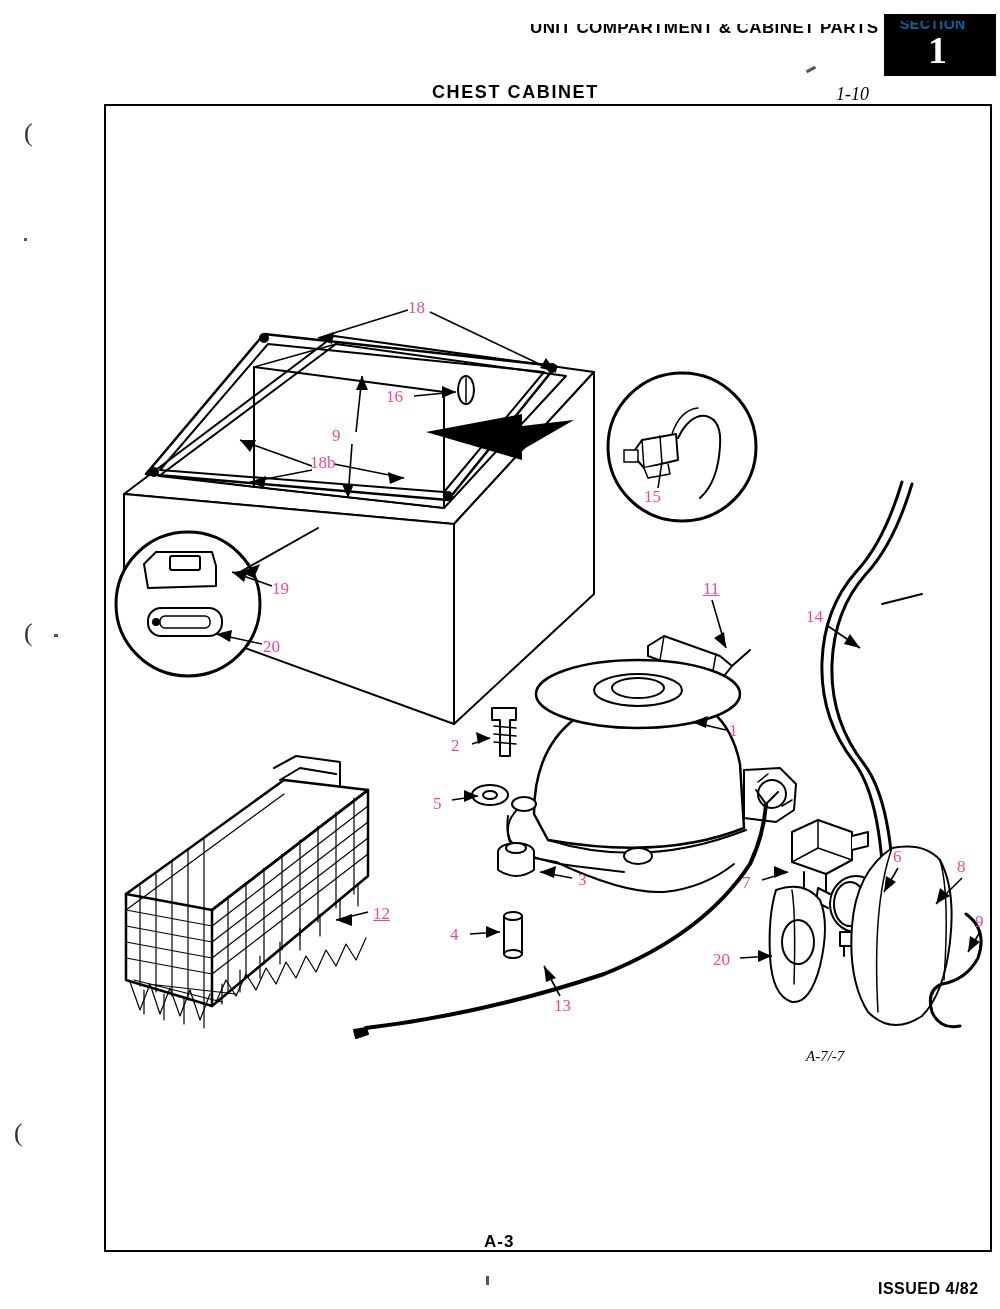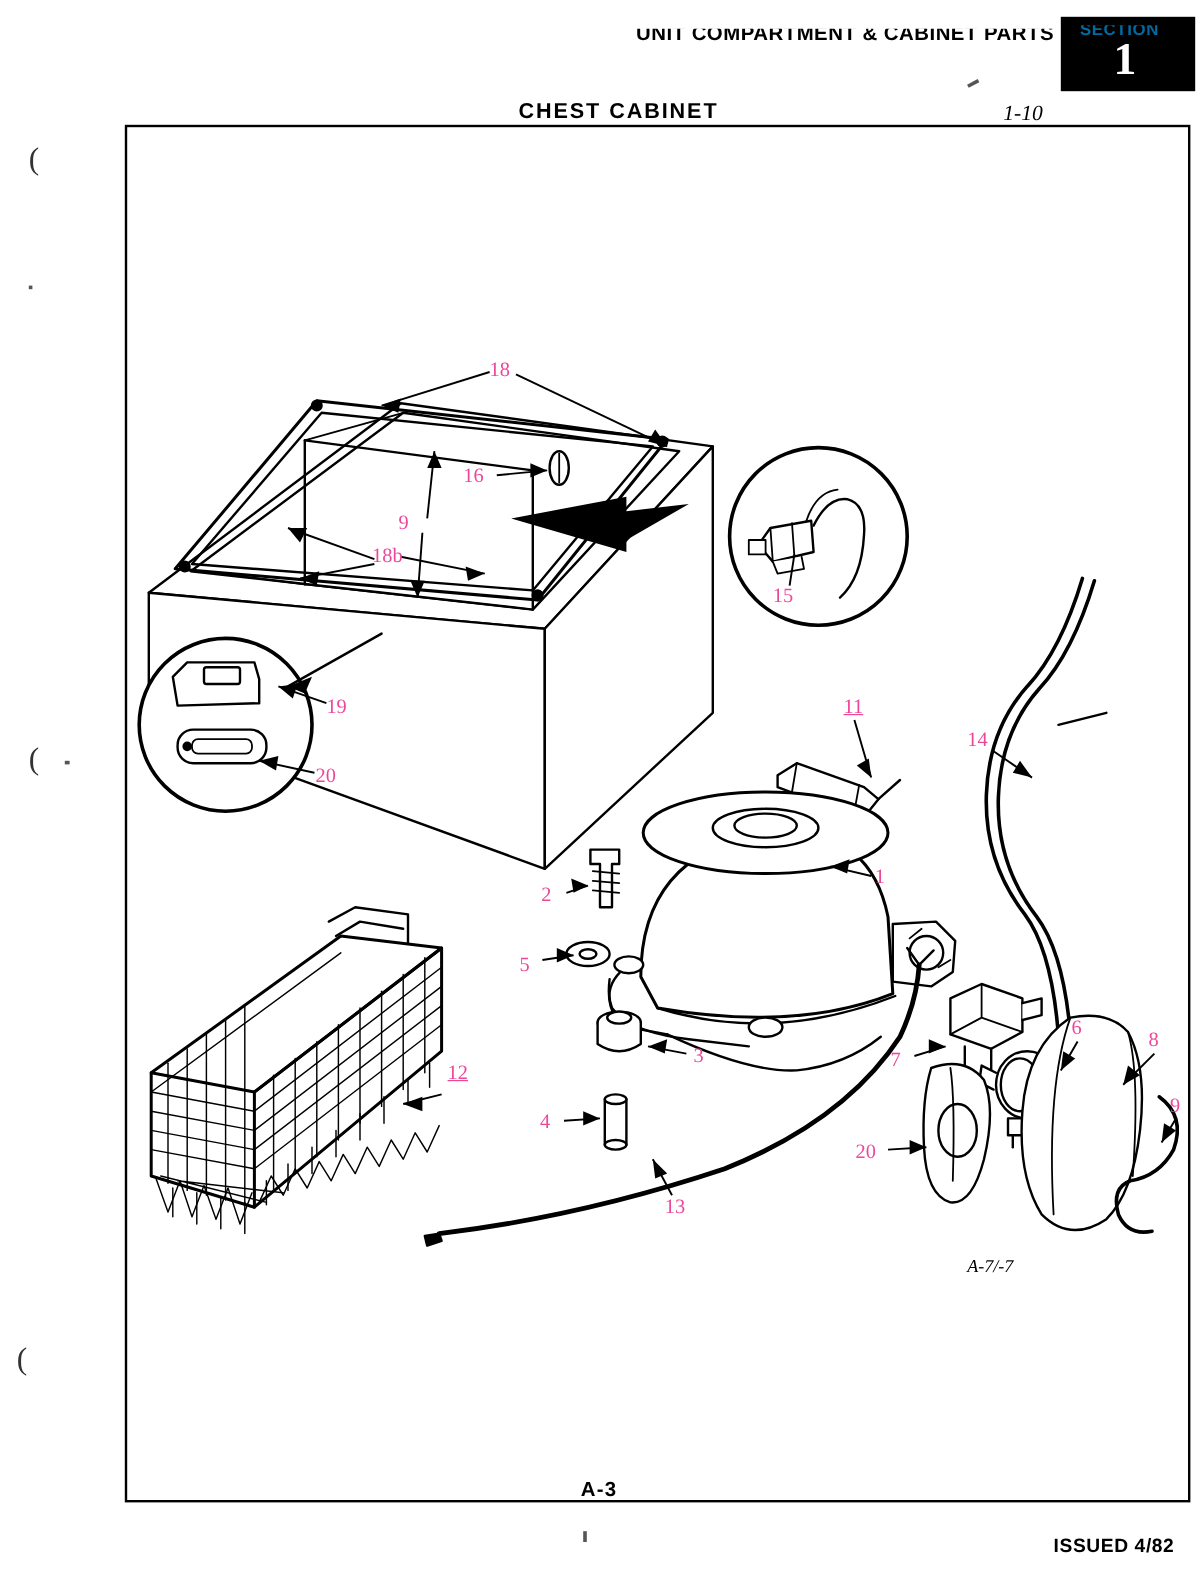--- a/index.html
+++ b/index.html
@@ -409,21 +409,21 @@
   <div class="abs callout" style="left:644px; top:487px;">15</div>
   <div class="abs callout" style="left:272px; top:579px;">19</div>
   <div class="abs callout" style="left:263px; top:637px;">20</div>
   <div class="abs callout" style="left:703px; top:579px;text-decoration:underline;">11</div>
   <div class="abs callout" style="left:806px; top:607px;">14</div>
   <div class="abs callout" style="left:729px; top:721px;">1</div>
   <div class="abs callout" style="left:451px; top:736px;">2</div>
   <div class="abs callout" style="left:433px; top:794px;">5</div>
   <div class="abs callout" style="left:578px; top:870px;">3</div>
   <div class="abs callout" style="left:450px; top:925px;">4</div>
-  <div class="abs callout" style="left:373px; top:884px;text-decoration:underline;">12</div>
+  <div class="abs callout" style="left:373px; top:904px;text-decoration:underline;">12</div>
   <div class="abs callout" style="left:554px; top:996px;">13</div>
   <div class="abs callout" style="left:713px; top:950px;">20</div>
   <div class="abs callout" style="left:742px; top:873px;">7</div>
   <div class="abs callout" style="left:893px; top:847px;">6</div>
   <div class="abs callout" style="left:957px; top:857px;">8</div>
   <div class="abs callout" style="left:975px; top:912px;">9</div>
 
   <div class="abs" id="label-a7" style="left:806px; top:1032px;margin-top:16px;">A-7/-7</div>
 
   <div class="abs" id="footer-page">A-3</div>

